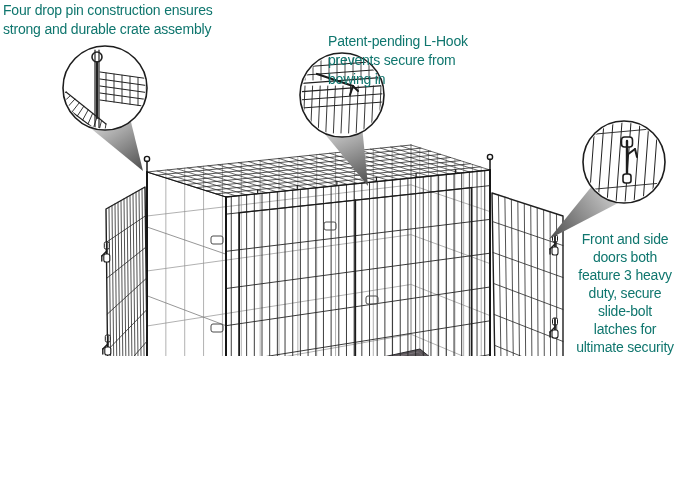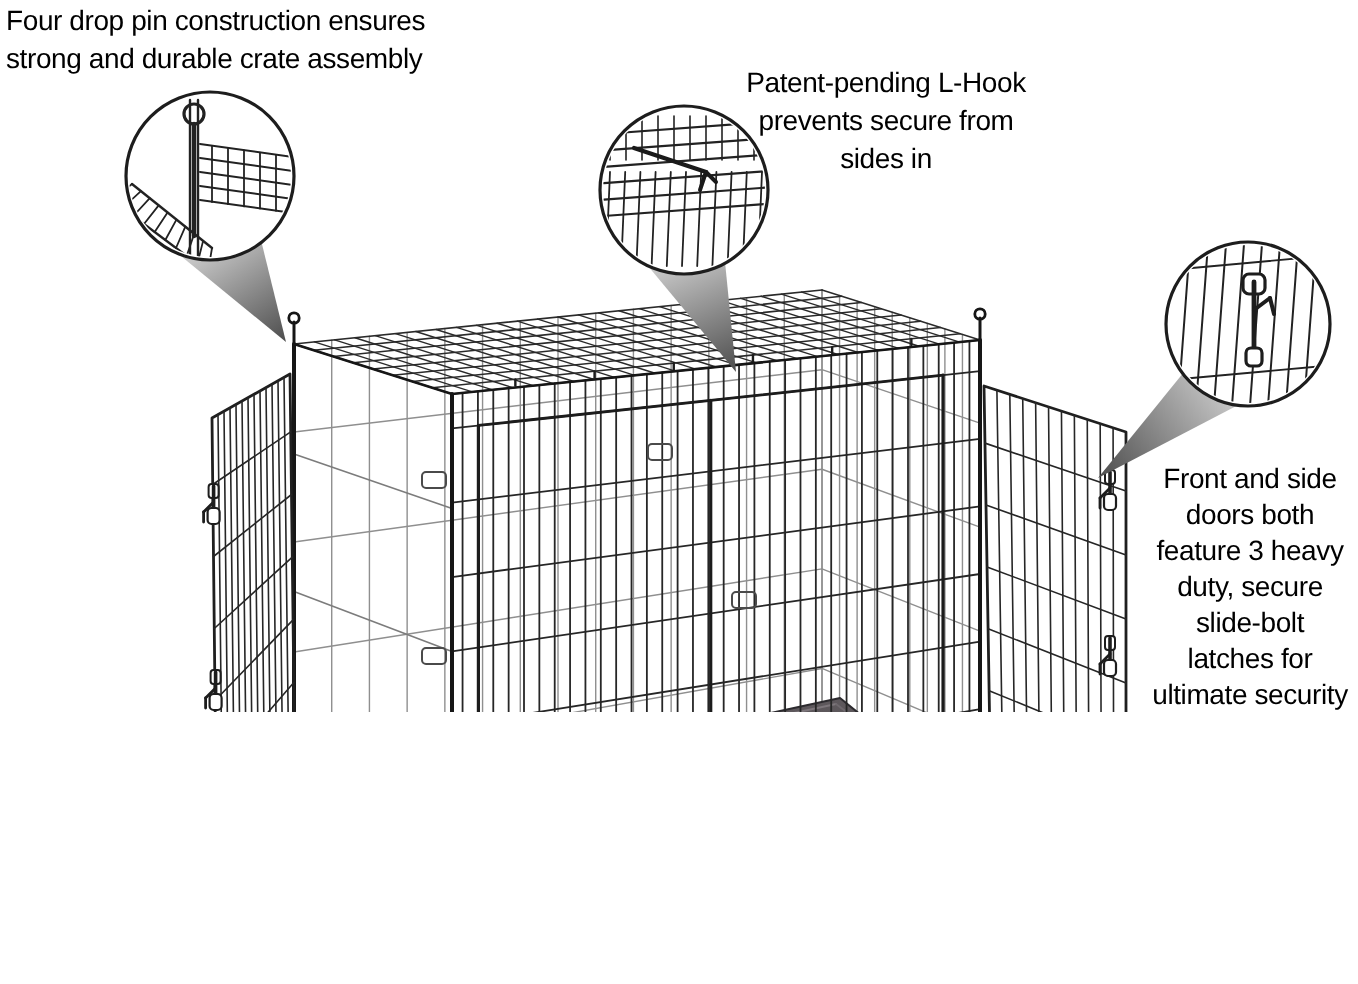--- a/index.html
+++ b/index.html
@@ -1,21 +1,21 @@
 <!DOCTYPE html>
 <html><head>
 <meta charset="utf-8">
 <style>
   html,body{margin:0;padding:0;background:#ffffff;}
   #stage{position:relative;width:679px;height:356px;background:#ffffff;overflow:hidden;
-         font-family:"Liberation Sans",sans-serif;color:#000000;}
+         font-family:"Liberation Sans",sans-serif;color:#0f766e;}
   .anno{position:absolute;font-size:14px;font-weight:500;letter-spacing:-0.2px;line-height:19px;}
   .anno div{white-space:nowrap;}
   #anno-drop-pin{left:3px;top:1px;text-align:left;}
-  #anno-l-hook{left:328px;top:32px;width:230px;text-align:center;}
+  #anno-l-hook{left:328px;top:32px;width:230px;text-align:left;}
   #anno-slide-bolt{left:545px;top:230px;width:160px;text-align:center;line-height:18px;}
   svg{position:absolute;left:0;top:0;}
 </style>
 </head>
 <body>
 
 <div id="stage">
 
   <svg width="679" height="492" viewBox="0 0 679 492">
       <defs>
@@ -395,21 +395,21 @@
     </svg>
 
   <div class="anno" id="anno-drop-pin">
     <div>Four drop pin construction ensures</div>
     <div>strong and durable crate assembly</div>
   </div>
 
   <div class="anno" id="anno-l-hook">
     <div>Patent-pending L-Hook</div>
     <div>prevents secure from</div>
-    <div>sides in</div>
+    <div>bowing in</div>
   </div>
 
   <div class="anno" id="anno-slide-bolt">
     <div>Front and side</div>
     <div>doors both</div>
     <div>feature 3 heavy</div>
     <div>duty, secure</div>
     <div>slide-bolt</div>
     <div>latches for</div>
     <div>ultimate security</div>

